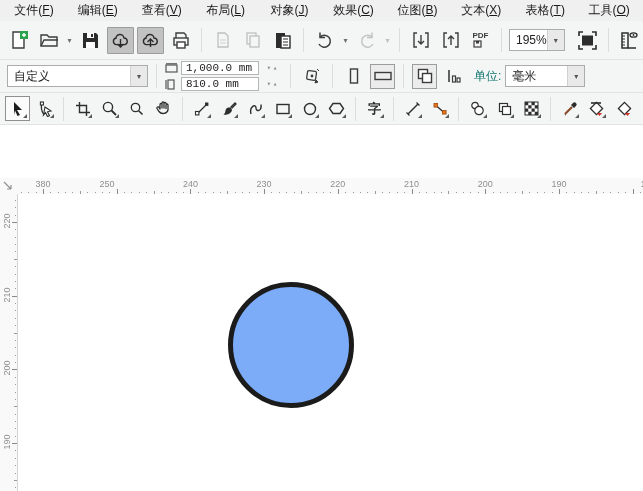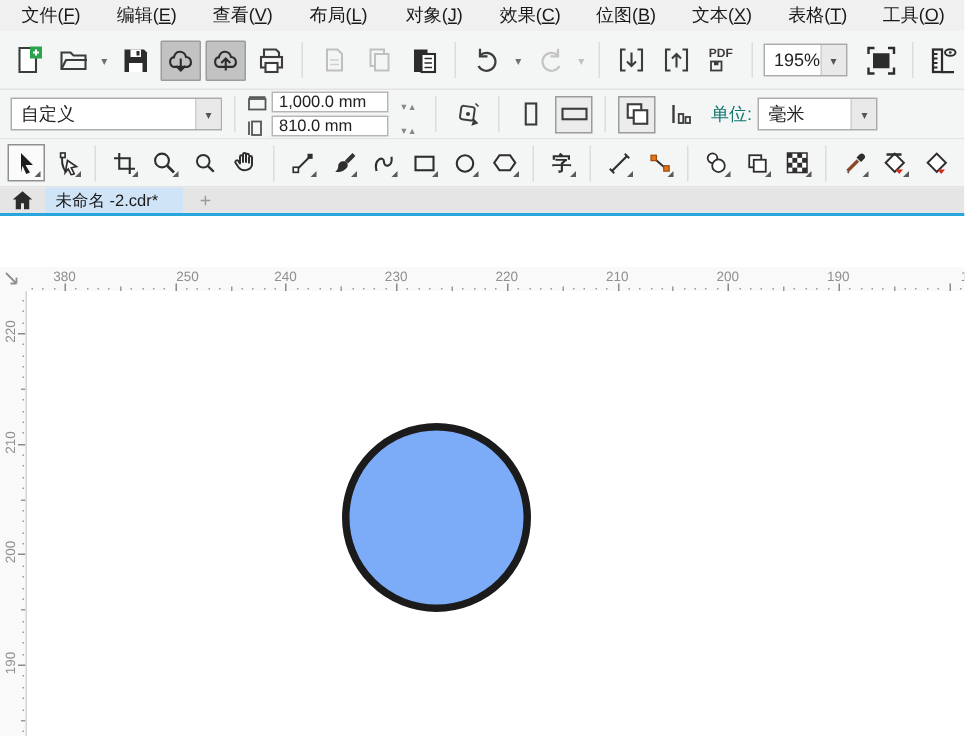--- a/index.html
+++ b/index.html
@@ -38,21 +38,21 @@
   .combo .drop { width:17px; height:100%; background:#e9e9e9; border-left:1px solid #d0d0d0;
     display:flex; align-items:center; justify-content:center; font-size:8px; color:#555; }
   .zoom-combo { width:74px; }
   .pdf-txt { font-size:8px; font-weight:bold; color:#3a3a3a; line-height:8px; text-align:center; }
 
   
   .propbar { height:33px; background:#f4f5f5; border-bottom:1px solid #e3e3e3;
     display:flex; align-items:center; padding:0 7px; gap:4px; font-size:12px; }
   .preset-combo { width:141px; }
   .dimrows { display:flex; flex-direction:column; gap:2px; }
-  .dimrow { display:flex; align-items:flex-end; gap:3px; }
+  .dimrow { display:flex; align-items:center; gap:3px;font-family:Liberation Mono, monospace; }
   .dimfield { width:78px; height:14px; background:#fff; border:1px solid #b5b5b5;
     font-size:11px; color:#222; padding-left:4px; line-height:12px; }
   .spin { display:flex; gap:2px; font-size:7px; color:#888; width:20px; justify-content:center; }
   .pb { width:25px; height:25px; display:flex; align-items:center; justify-content:center;
     border:1px solid transparent; flex:0 0 auto; }
   .pb.active { border-color:#9c9c9c; background:#ececec; }
   .units-label { color:#0f766e; margin-left:4px; }
   .units-combo { width:80px; }
 
   
@@ -436,33 +436,20 @@
       </svg>
     </div>
     <div class="tool" style="overflow:hidden">
       <svg width="20" height="17" viewBox="0 0 20 17">
         <rect x="6.2" y="4.2" width="8.6" height="8.6" fill="#fff" stroke="#2e2e2e" stroke-width="1.3" transform="rotate(45 10.5 8.5)"></rect>
         <path d="M11 13 l5 0 l-2.5 3 z" fill="#d22b1f"></path>
       </svg>
     </div>
   </div>
 
-  <div class="tabbar">
-    <div class="home-btn">
-      <svg width="14" height="13" viewBox="0 0 14 13">
-        <path d="M7 0.5 L13.5 6 h-2 v6.5 h-3.5 v-4 h-2 v4 H2.5 V6 h-2 z" fill="#2c2c2c"></path>
-      </svg>
-    </div>
-    <div class="doc-tab">
-      <span>未命名 -2.cdr*</span>
-    </div>
-    <div class="newtab-btn">
-      <span>+</span>
-    </div>
-  </div>
 
   <div class="ruler-corner">
     <svg width="12" height="12" viewBox="0 0 12 12" style="margin:2px">
       <path d="M2 2 l7 7 M9 9 v-4 M9 9 h-4" fill="none" stroke="#8f8f8f" stroke-width="1.2"></path>
     </svg>
   </div>
 
   <div class="hruler" id="hruler">
       <div class="htick" style="left: 2.89px;"></div>
       <div class="htick" style="left: 10.26px;"></div>
@@ -472,21 +459,21 @@
       <div class="htick" style="left: 32.37px;"></div>
       <div class="htick" style="left: 39.74px;"></div>
       <div class="htick" style="left: 47.11px;"></div>
       <div class="htick" style="left: 54.48px;"></div>
       <div class="htick mid" style="left: 61.85px;"></div>
       <div class="htick" style="left: 69.22px;"></div>
       <div class="htick" style="left: 76.59px;"></div>
       <div class="htick" style="left: 83.96px;"></div>
       <div class="htick" style="left: 91.33px;"></div>
       <div class="htick major" style="left: 98.7px;"></div>
-      <div class="hlabel" style="left: 107px;">250</div>
+      <div class="hlabel" style="left: 89px;">250</div>
       <div class="htick" style="left: 106.07px;"></div>
       <div class="htick" style="left: 113.44px;"></div>
       <div class="htick" style="left: 120.81px;"></div>
       <div class="htick" style="left: 128.18px;"></div>
       <div class="htick mid" style="left: 135.55px;"></div>
       <div class="htick" style="left: 142.92px;"></div>
       <div class="htick" style="left: 150.29px;"></div>
       <div class="htick" style="left: 157.66px;"></div>
       <div class="htick" style="left: 165.03px;"></div>
       <div class="htick major" style="left: 172.4px;"></div>

